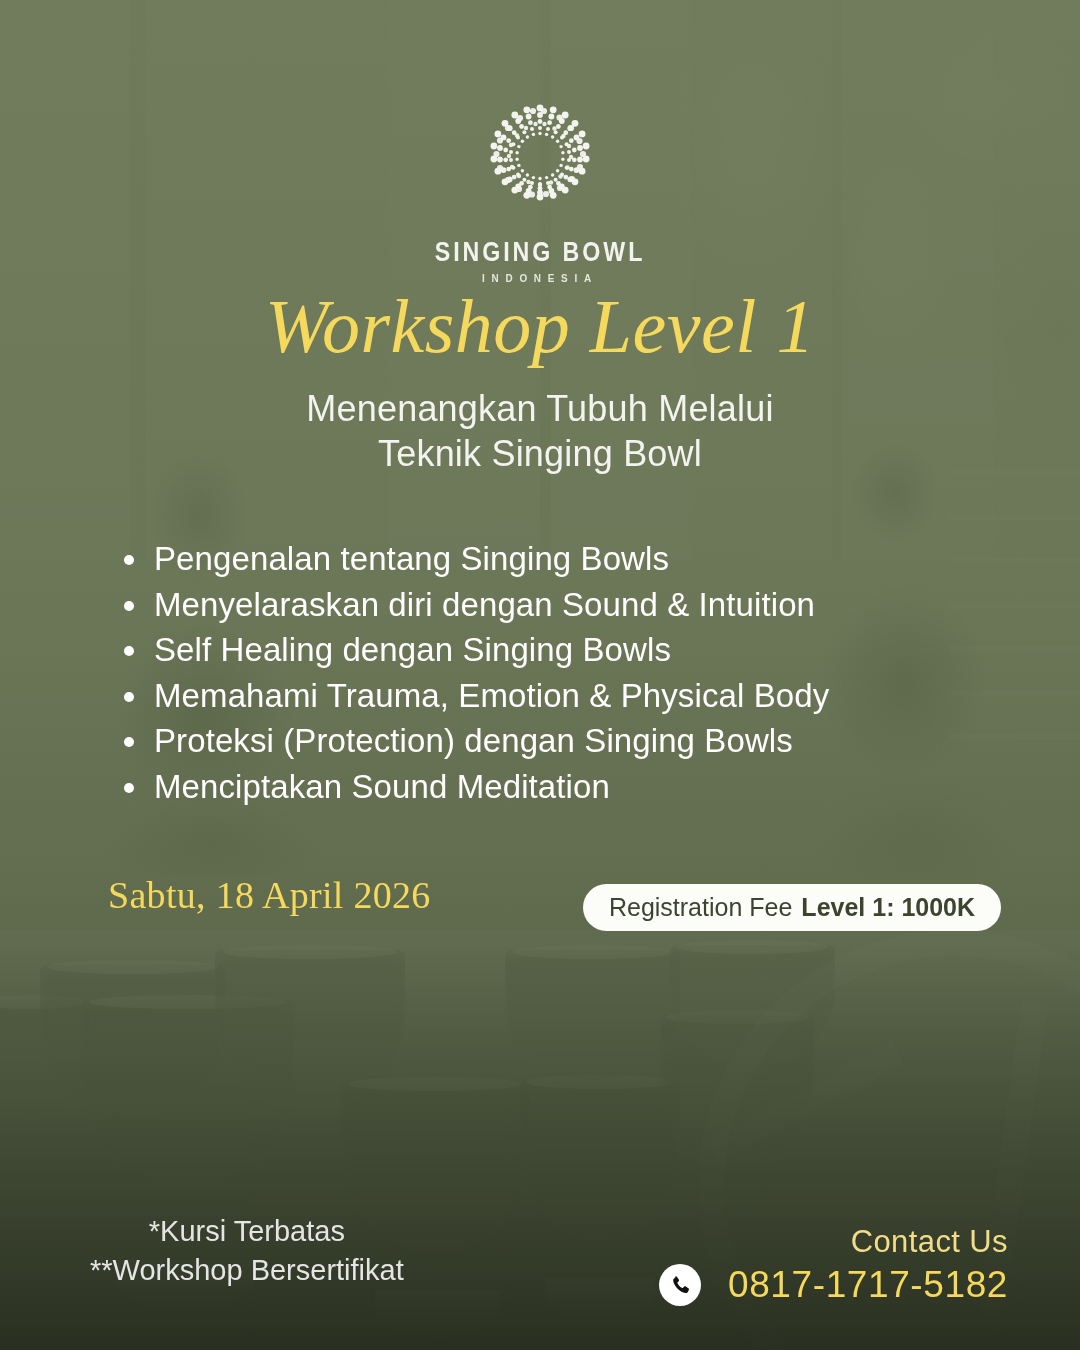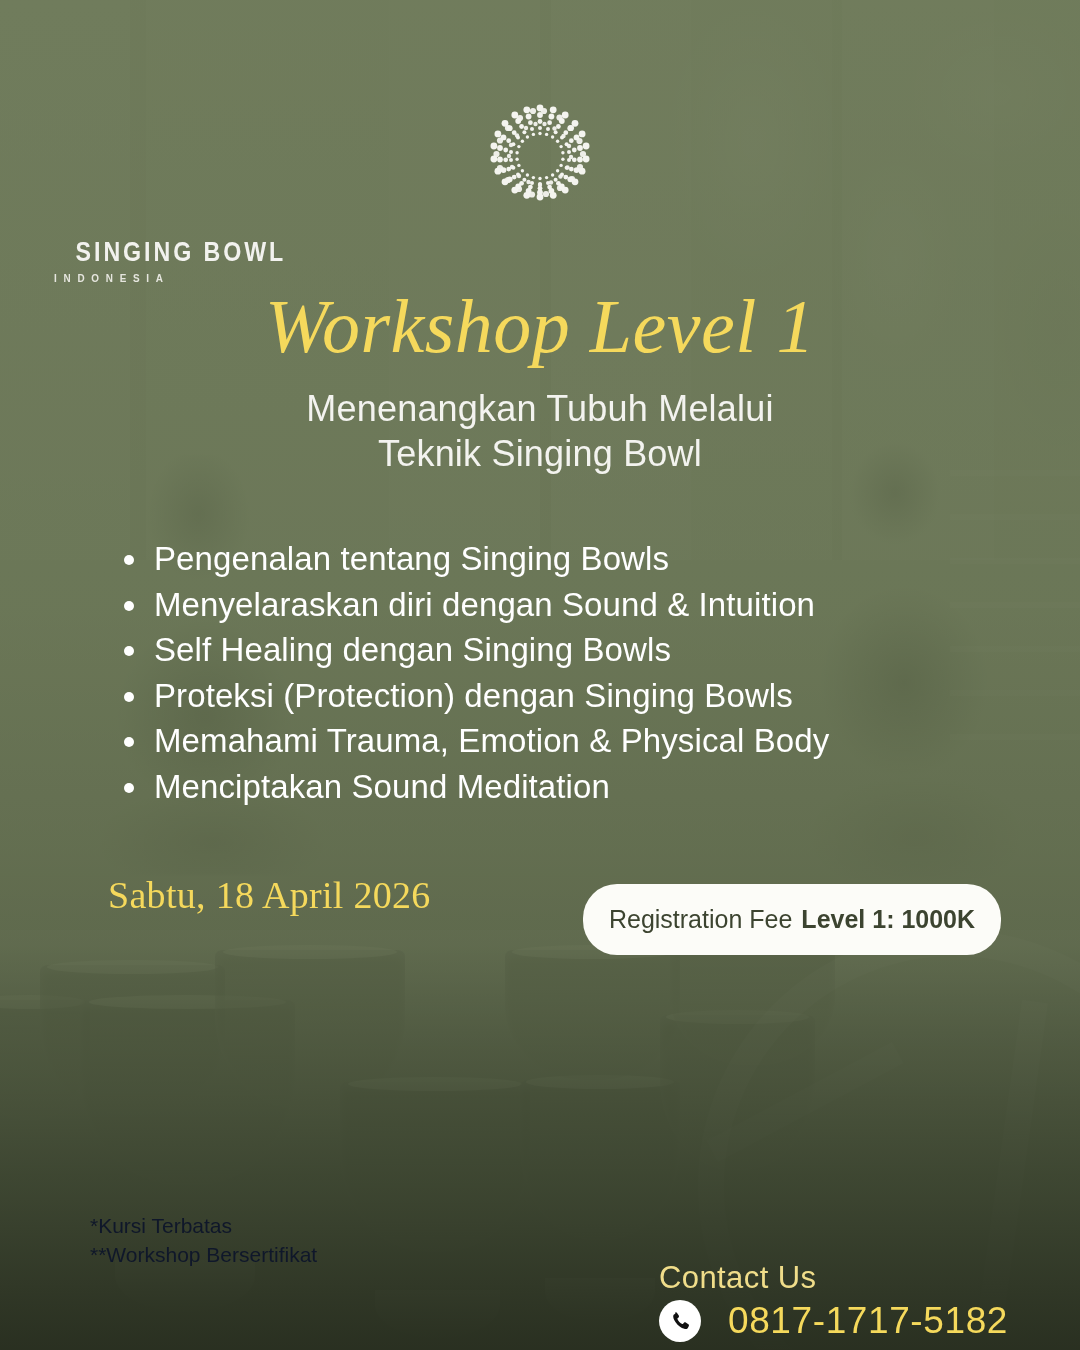--- a/index.html
+++ b/index.html
@@ -173,21 +173,21 @@
   .content {
     position: absolute;
     inset: 0;
   }
 
   
   .logo-wrap {
     position: absolute;
     left: 0; right: 0;
     top: 95px;
-    text-align: left;
+    text-align: center;
   }
   .mandala { display:block; margin: 0 auto; }
   .logo-title {
     margin-top: 14px;
     color: #f2f2ee;
     font-size: 27px;
     font-weight: 700;
     letter-spacing: 3.4px;
     font-family: "Liberation Sans Narrow", "Liberation Sans", sans-serif;
     transform: scaleX(.86);
@@ -266,49 +266,50 @@
     line-height: 1.26;
     letter-spacing: .3px;
   }
 
   
   .fee-pill {
     position: absolute;
     left: 583px;
     top: 884px;
     width: 418px;
-    height: 71px;
+    height: 47px;
     background: #fcfcf8;
     border-radius: 34px;
     display: flex;
     align-items: center;
     justify-content: center;
     gap: 9px;
     color: #3c4430;
     font-size: 25px;
   }
   .fee-pill .strong { font-weight: 700; }
 
   
   .footnotes {
     position: absolute;
     left: 90px;
     top: 1212px;
-    color: #0f172a;
-    font-size: 21px;
+    color: #e5e5e5;
+    font-size: 29px;
     font-weight: 300;
     line-height: 1.36;
+    text-align: center;
   }
 
   
   .contact {
     position: absolute;
     right: 72px;
-    top: 1260px;
-    text-align: left;
+    top: 1224px;
+    text-align: right;
   }
   .contact-label {
     color: #f0dd8a;
     font-size: 31px;
     font-weight: 300;
     letter-spacing: .4px;
   }
   .contact-row {
     margin-top: 4px;
     display: flex;
@@ -547,22 +548,22 @@
 
     <div class="subhead">
       <div>Menenangkan Tubuh Melalui</div>
       <div>Teknik Singing Bowl</div>
     </div>
 
     <ul class="bullets">
       <li>Pengenalan tentang Singing Bowls</li>
       <li>Menyelaraskan diri dengan Sound &amp; Intuition</li>
       <li>Self Healing dengan Singing Bowls</li>
+      <li>Memahami Trauma, Emotion &amp; Physical Body</li>
       <li>Proteksi (Protection) dengan Singing Bowls</li>
-      <li>Memahami Trauma, Emotion &amp; Physical Body</li>
       <li>Menciptakan Sound Meditation</li>
     </ul>
 
     <div class="datetime">
       <div>Sabtu, 18 April 2026</div>
     </div>
 
     <div class="fee-pill">
       <span>Registration Fee</span>
       <span class="strong">Level 1: 1000K</span>

